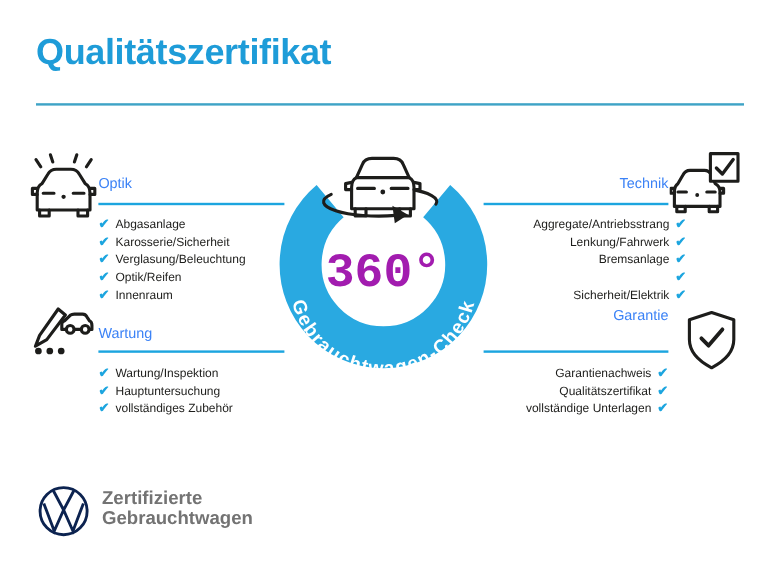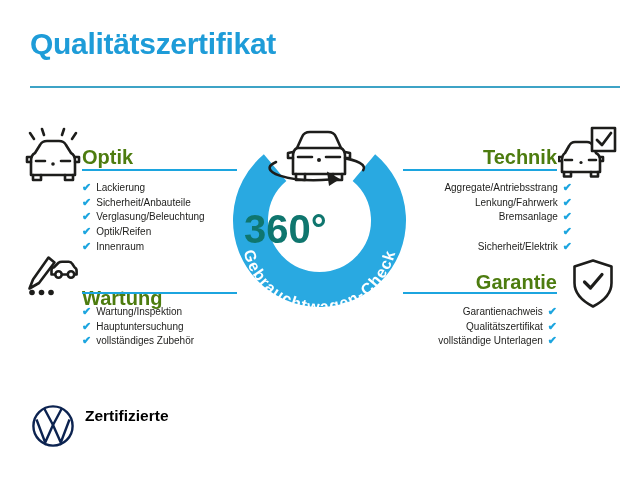--- a/index.html
+++ b/index.html
@@ -2,35 +2,35 @@
 <html><head>
 <meta charset="utf-8">
 <style>
   html,body{margin:0;padding:0;background:#fff;}
   .stage{position:relative;width:640px;height:480px;background:#ffffff;overflow:hidden;
          font-family:"Liberation Sans",sans-serif;}
   .page-title{position:absolute;left:30px;top:27px;font-size:30px;font-weight:bold;
               color:#1E9CD8;letter-spacing:-0.3px;}
   .title-rule{position:absolute;left:30px;top:86px;width:590px;height:2px;background:#3EA3C6;}
 
-  .sec-title{position:absolute;font-size:20px;font-weight:bold;color:#4d7c0f;white-space:nowrap;}
+  .sec-title{position:absolute;font-size:12px;font-weight:normal;color:#3b82f6;white-space:nowrap;}
   .sec-title.right{text-align:right;}
   .sec-rule{position:absolute;height:2px;background:#1CA5DF;}
 
   .items{position:absolute;}
   .items .row{display:flex;align-items:center;height:14.8px;gap:5px;white-space:nowrap;}
   .items.rightside .row{justify-content:flex-end;}
   .chk{color:#1CA5DF;font-size:11px;line-height:1;font-weight:bold;}
   .lbl{font-size:10px;color:#1d1d1b;}
 
   .big360{position:absolute;left:244px;top:206px;width:151px;height:46px;line-height:46px;
-          font-size:40px;font-weight:bold;color:#0f766e;}
+          text-align:center;font-size:40px;font-weight:bold;color:#a21caf;font-family:Liberation Mono, monospace;}
 
   .footer-text{position:absolute;left:85px;top:408px;font-size:15.5px;font-weight:bold;
-               color:#000000;line-height:16.5px;}
+               color:#737373;line-height:16.5px;}
   svg{position:absolute;}
   .iconstroke{stroke:#1d1d1b;fill:none;stroke-width:2.6;stroke-linecap:round;stroke-linejoin:round;}
 </style>
 </head>
 <body>
 
 <div class="stage">
 
   <div class="page-title">Qualitätszertifikat</div>
   <div class="title-rule"></div>
@@ -66,25 +66,25 @@
       <path d="M6 30 L2 30 L2 35 L6 35 M50 30 L54 30 L54 35 L50 35"></path>
       <path d="M11 34 L20 34 M36 34 L45 34"></path>
       <circle cx="28" cy="37" r="1.8" fill="#1d1d1b" stroke="none"></circle>
     </g>
   </svg>
   <div class="sec-title" style="left:82px;top:146px;">Optik</div>
   <div class="sec-rule" style="left:82px;top:169px;width:155px;"></div>
   <div class="items" style="left:82px;top:180px;">
     <div class="row">
         <span class="chk">✔</span>
-        <span class="lbl">Lackierung</span>
+        <span class="lbl">Abgasanlage</span>
       </div>
     <div class="row">
         <span class="chk">✔</span>
-        <span class="lbl">Sicherheit/Anbauteile</span>
+        <span class="lbl">Karosserie/Sicherheit</span>
       </div>
     <div class="row">
         <span class="chk">✔</span>
         <span class="lbl">Verglasung/Beleuchtung</span>
       </div>
     <div class="row">
         <span class="chk">✔</span>
         <span class="lbl">Optik/Reifen</span>
       </div>
     <div class="row">
@@ -132,21 +132,21 @@
     <g class="iconstroke" stroke-width="2.4">
       <path d="M23.5 2.5 L29.5 7.5 L14 28 L4.5 33.5 L8 24.5 Z"></path>
       <path d="M26.5 19.5 L26.5 15 Q26.5 12.8 29 12.2 L33.5 7.8 Q34.8 6.8 37 6.8 L43.8 6.8 Q46.2 6.8 47.4 9 L49.6 12.4 Q51.6 13 51.6 16 L51.6 19.5 Z"></path>
       <circle cx="33.5" cy="19.5" r="3.2" fill="#ffffff"></circle>
       <circle cx="46" cy="19.5" r="3.2" fill="#ffffff"></circle>
       <circle cx="7" cy="37.5" r="2.8" fill="#1d1d1b" stroke="none"></circle>
       <circle cx="16.5" cy="37.5" r="2.8" fill="#1d1d1b" stroke="none"></circle>
       <circle cx="26" cy="37.5" r="2.8" fill="#1d1d1b" stroke="none"></circle>
     </g>
   </svg>
-  <div class="sec-title" style="left:82px;top:271px;margin-top:16px;">Wartung</div>
+  <div class="sec-title" style="left:82px;top:271px;">Wartung</div>
   <div class="sec-rule" style="left:82px;top:292px;width:155px;"></div>
   <div class="items" style="left:82px;top:304px;">
     <div class="row">
         <span class="chk">✔</span>
         <span class="lbl">Wartung/Inspektion</span>
       </div>
     <div class="row">
         <span class="chk">✔</span>
         <span class="lbl">Hauptuntersuchung</span>
       </div>
@@ -155,21 +155,21 @@
         <span class="lbl">vollständiges Zubehör</span>
       </div>
   </div>
 
   <svg style="left:569px;top:257px;" width="48" height="56" viewBox="0 0 48 56">
     <g class="iconstroke" stroke-width="3">
       <path d="M24 3.5 L42.5 9.5 L42.5 26 Q42.5 40 24 49.5 Q5.5 40 5.5 26 L5.5 9.5 Z"></path>
       <path d="M15.5 25 L21.5 31 L33 17.5" stroke-width="3.2"></path>
     </g>
   </svg>
-  <div class="sec-title right" style="right:83px;top:271px;">Garantie</div>
+  <div class="sec-title right" style="right:83px;top:256px;">Garantie</div>
   <div class="sec-rule" style="left:403px;top:292px;width:154px;"></div>
   <div class="items rightside" style="right:83px;top:304px;">
     <div class="row">
         <span class="lbl">Garantienachweis</span>
         <span class="chk">✔</span>
       </div>
     <div class="row">
         <span class="lbl">Qualitätszertifikat</span>
         <span class="chk">✔</span>
       </div>
@@ -181,15 +181,16 @@
 
   <svg style="left:31px;top:404px;" width="44" height="44" viewBox="0 0 44 44">
     <g fill="none" stroke="#0C2350" stroke-width="2.4" stroke-linejoin="miter" stroke-linecap="butt">
       <circle cx="22" cy="22" r="19.6"></circle>
       <path d="M13.5 5 L22 21 L30.5 5"></path>
       <path d="M5.5 15.5 L14.2 38.5 L22 21 L29.8 38.5 L38.5 15.5"></path>
     </g>
   </svg>
   <div class="footer-text">
     <div>Zertifizierte</div>
+    <div>Gebrauchtwagen</div>
   </div>
 
 </div>
 
 </body></html>

